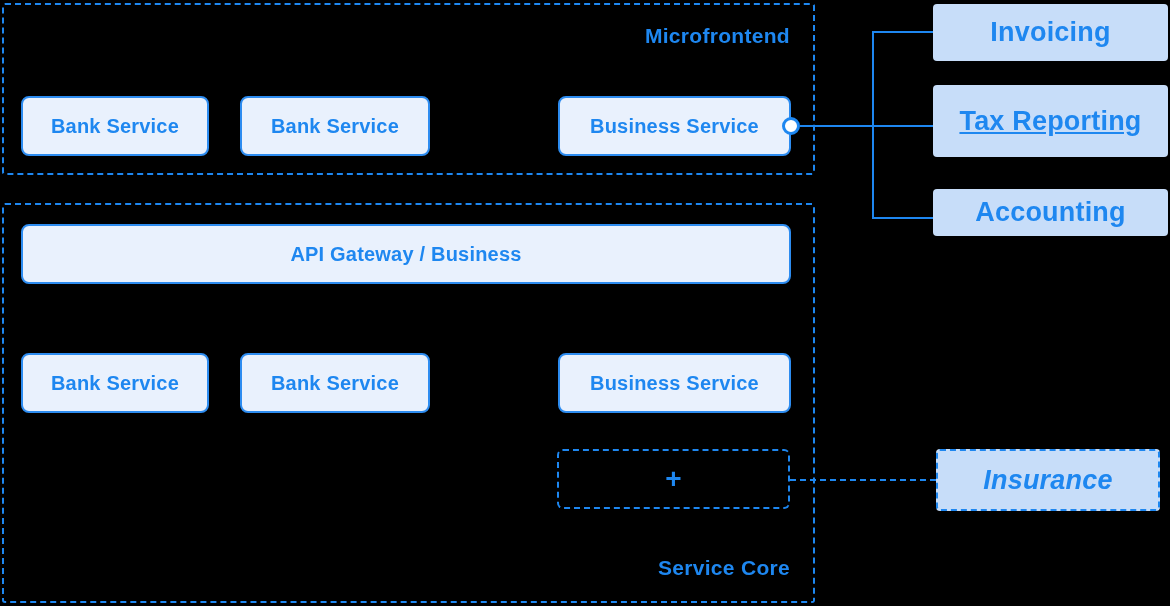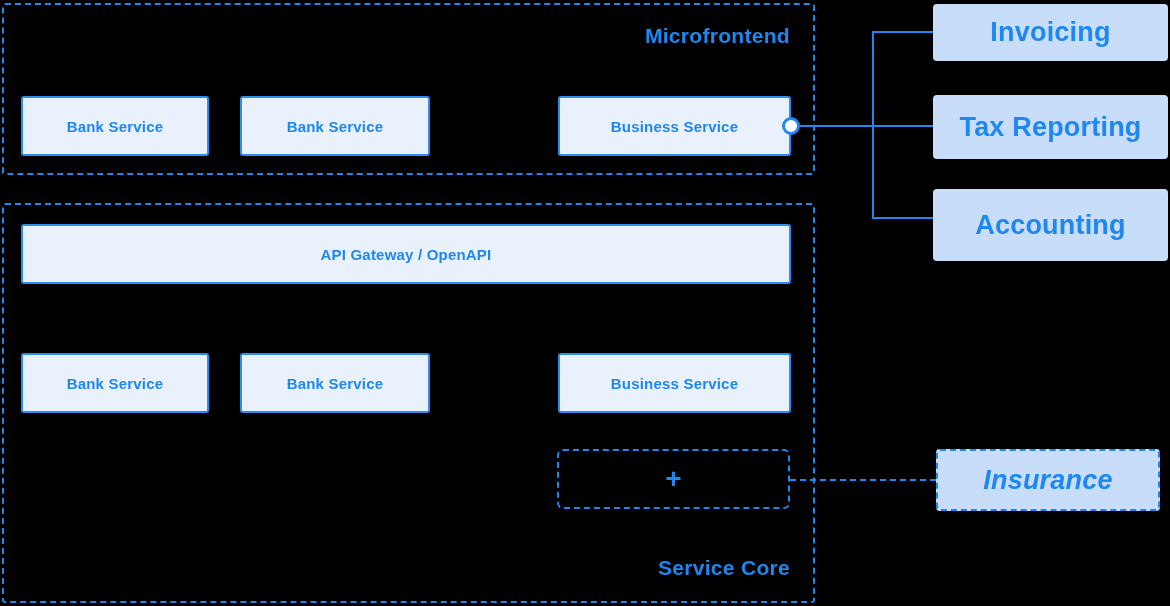--- a/index.html
+++ b/index.html
@@ -24,22 +24,22 @@
   .group-sc{left:2px;top:203px;width:813px;height:400px;}
   .group-label{
     position:absolute;color:var(--accent);
     font-size:21px;letter-spacing:.3px;white-space:nowrap;
   }
   .group-label-mf{right:23px;top:19px;}
   .group-label-sc{right:23px;bottom:21px;margin-left:24px;}
   .node{
     position:absolute;box-sizing:border-box;
     background:var(--node-fill);border:2px solid var(--node-border);
-    border-radius:3px;display:flex;align-items:center;justify-content:center;
-    color:var(--accent);font-size:15px;letter-spacing:.2px;white-space:nowrap;
+    border-radius:8px;display:flex;align-items:center;justify-content:center;
+    color:var(--accent);font-size:20px;letter-spacing:.2px;white-space:nowrap;
   }
   .node-mf-bank1{left:21px;top:96px;width:188px;height:60px;}
   .node-mf-bank2{left:240px;top:96px;width:190px;height:60px;}
   .node-mf-business{left:558px;top:96px;width:233px;height:60px;}
   .node-api{left:21px;top:224px;width:770px;height:60px;}
   .node-sc-bank1{left:21px;top:353px;width:188px;height:60px;}
   .node-sc-bank2{left:240px;top:353px;width:190px;height:60px;}
   .node-sc-business{left:558px;top:353px;width:233px;height:60px;}
   .node-sm{left:21px;top:447px;width:408px;height:60px;}
   .node-plus{
@@ -47,22 +47,22 @@
     background:transparent;border:2px dashed var(--accent);border-radius:6px;
     font-size:28px;
   }
   .module{
     position:absolute;box-sizing:border-box;
     background:var(--module-fill);border-radius:4px;
     display:flex;align-items:center;justify-content:center;
     color:var(--accent);font-size:27px;letter-spacing:.2px;white-space:nowrap;
   }
   .module-invoicing{left:933px;top:4px;width:235px;height:57px;}
-  .module-tax{left:933px;top:95px;width:235px;height:64px;}
-  .module-accounting{left:933px;top:189px;width:235px;height:72px;}
+  .module-tax{left:933px;top:85px;width:235px;height:72px;text-decoration:underline;}
+  .module-accounting{left:933px;top:189px;width:235px;height:47px;}
   .module-insurance{
     left:936px;top:449px;width:224px;height:62px;
     border:2px dashed var(--accent);
     font-style:italic;
   }
   .line{position:absolute;background:var(--accent);}
   .line-main{left:800px;top:125px;width:133px;height:2px;}
   .line-vert{left:872px;top:31px;width:2px;height:188px;}
   .line-branch-top{left:872px;top:31px;width:61px;height:2px;}
   .line-branch-bottom{left:872px;top:217px;width:61px;height:2px;}
@@ -93,21 +93,21 @@
   <div class="line line-branch-bottom"></div>
   <div class="port-circle"></div>
 
   <div class="module module-invoicing">Invoicing</div>
   <div class="module module-tax">Tax Reporting</div>
   <div class="module module-accounting">Accounting</div>
 
   <div class="group group-sc">
     <div class="group-label group-label-sc">Service Core</div>
   </div>
-  <div class="node node-api">API Gateway / OpenAPI</div>
+  <div class="node node-api">API Gateway / Business</div>
   <div class="node node-sc-bank1">Bank Service</div>
   <div class="node node-sc-bank2">Bank Service</div>
   <div class="node node-sc-business">Business Service</div>
   <div class="node node-plus">+</div>
 
   <div class="line-dashed-insurance"></div>
   <div class="module module-insurance">Insurance</div>
 
 </div>
 

